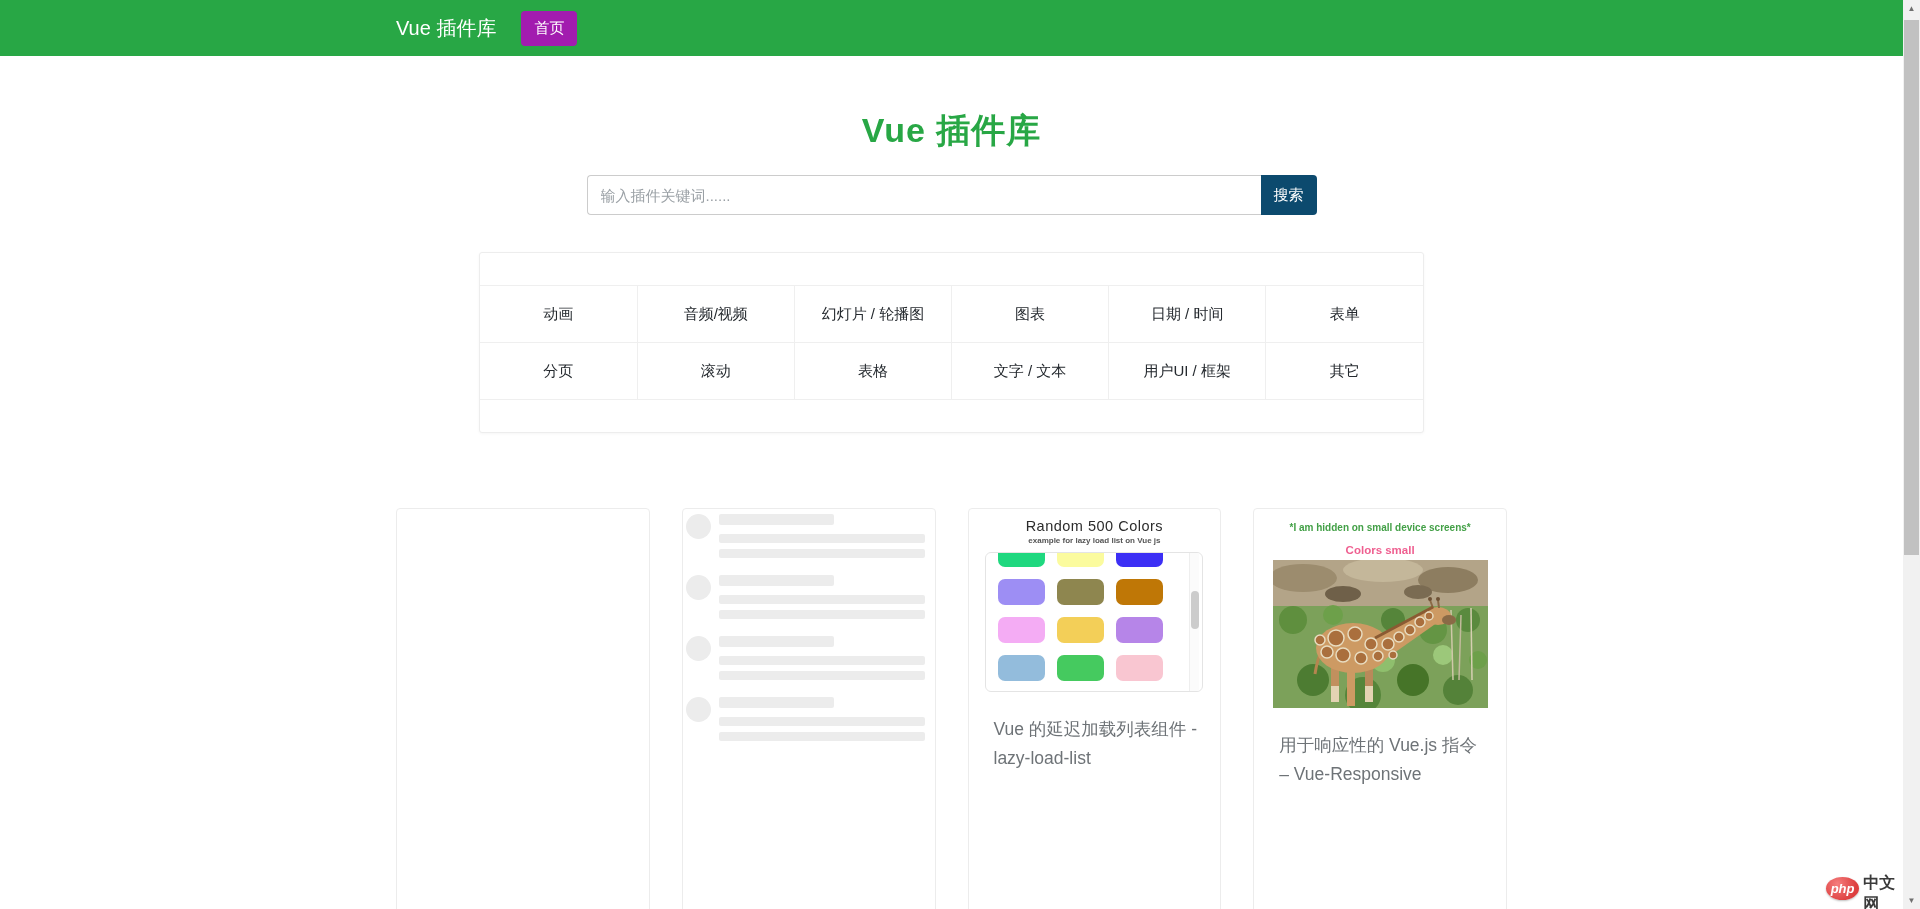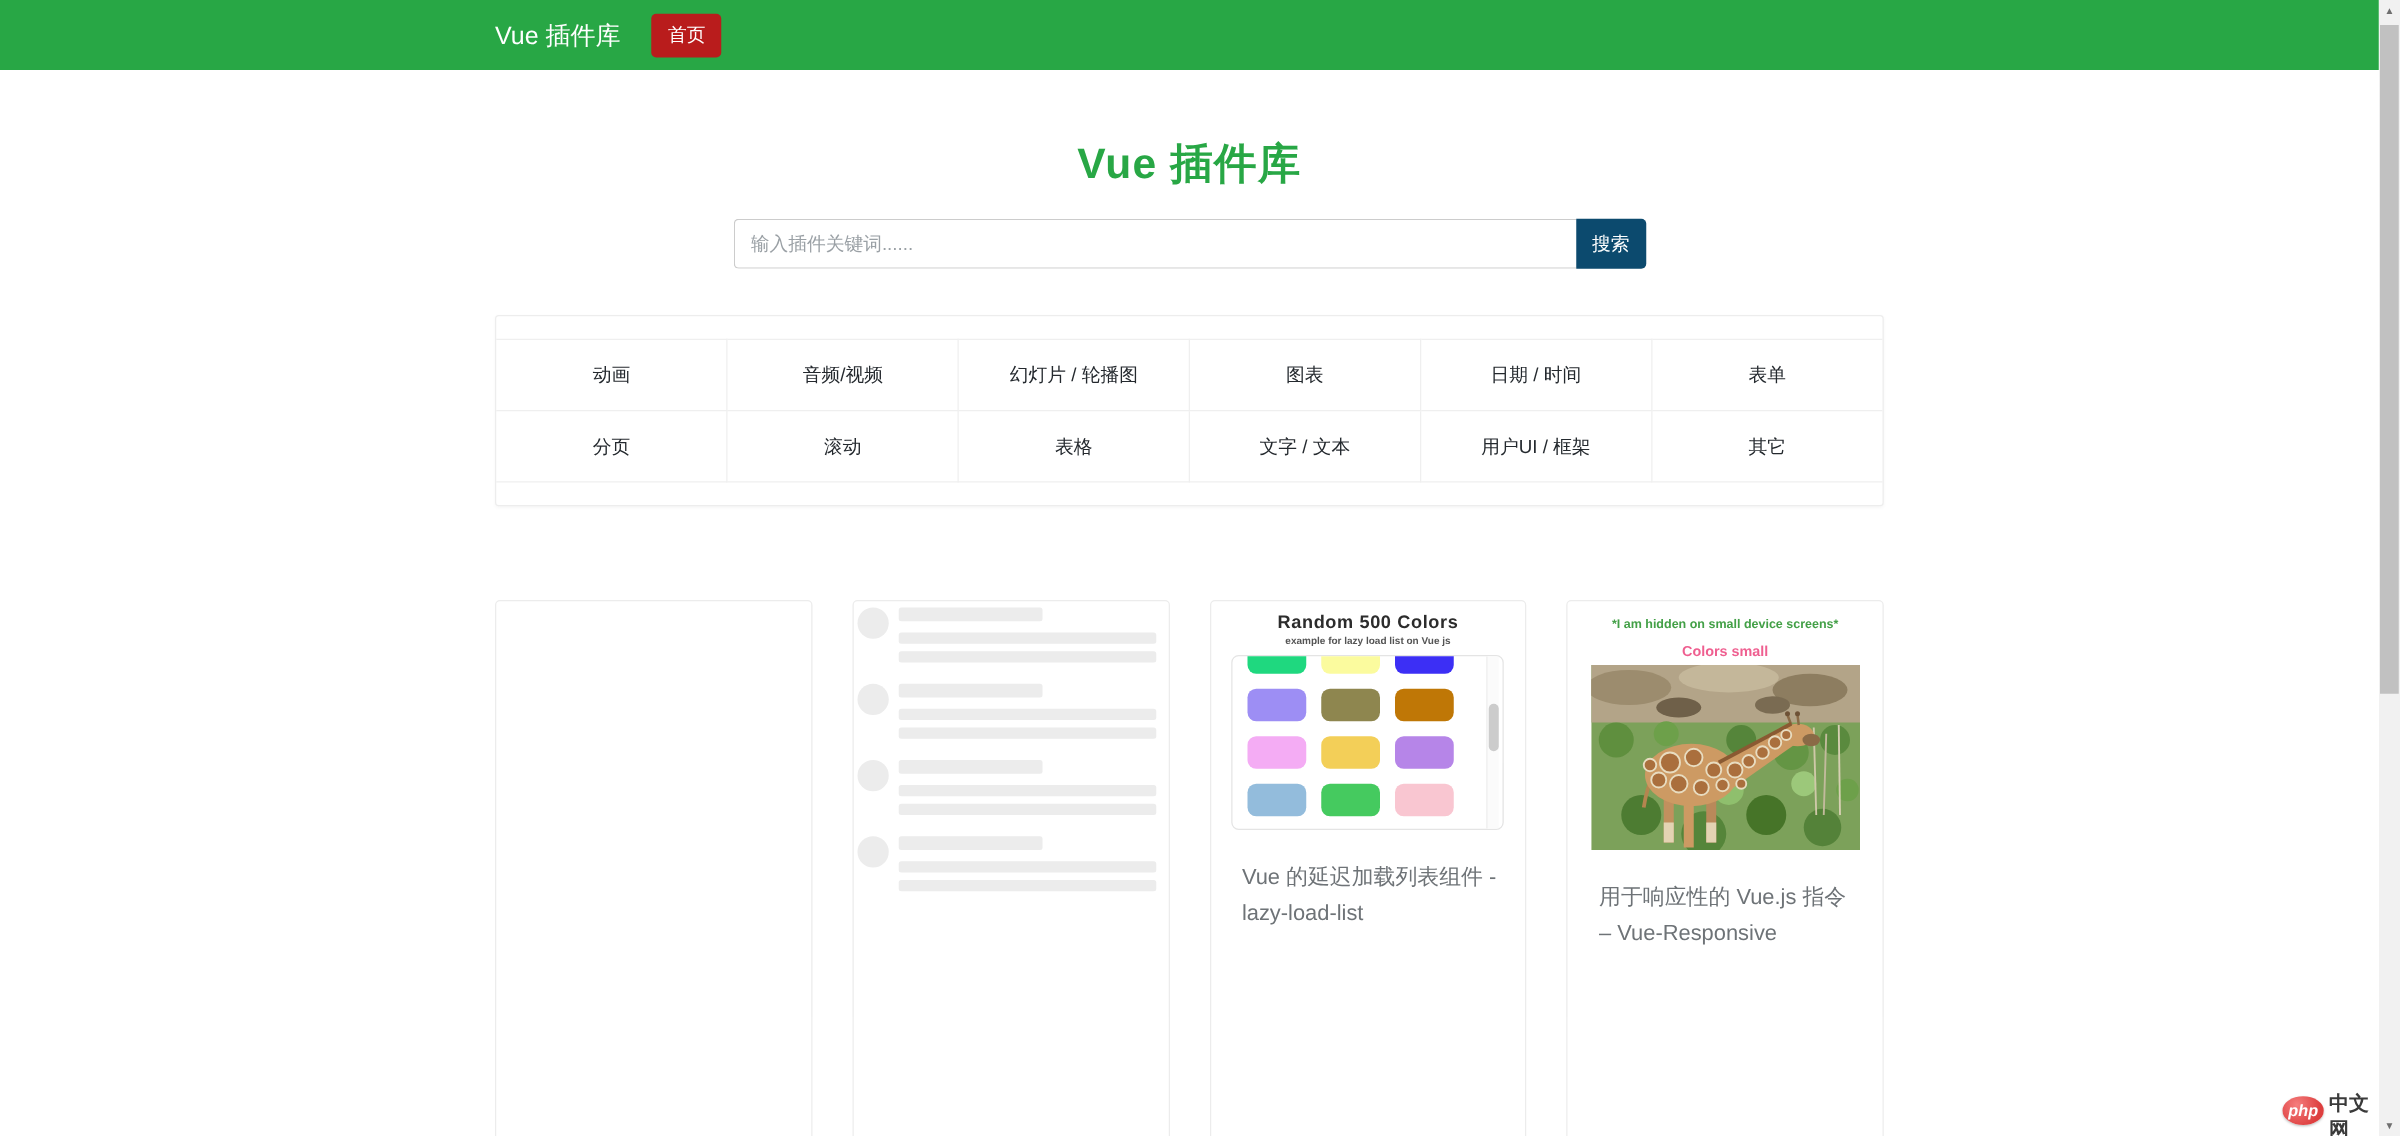--- a/index.html
+++ b/index.html
@@ -4,37 +4,37 @@
 <style>
   * { margin:0; padding:0; box-sizing:border-box; }
   html,body { width:1920px; height:909px; overflow:hidden; background:#fff;
     font-family:"Liberation Sans","DejaVu Sans",sans-serif; }
   .page { width:1903px; height:909px; position:relative; }
 
   
   .navbar { height:56px; background:#28a745; display:flex; align-items:center; }
   .nav-inner { width:1111px; margin:0 auto; display:flex; align-items:center; }
   .brand { color:#fff; font-size:20px; cursor:pointer; }
-  .nav-home { margin-left:25px; background:#b91c1c; color:#fff; font-size:15px;
+  .nav-home { margin-left:25px; background:#a21caf; color:#fff; font-size:15px;
     border:none; border-radius:4px; padding:8px 13px; cursor:pointer; }
 
   
   .hero { text-align:center; }
   .hero h1 { margin-top:52px; font-size:34px; font-weight:bold; color:#28a745; letter-spacing:1px; }
   .hero .subtitle { margin-top:9px; font-size:15px; color:#75797d; }
   .search-row { margin:21px auto 0; width:730px; height:40px; display:flex; }
   .search-input { flex:1; height:40px; border:1px solid #ccc; border-right:none;
     border-radius:4px 0 0 4px; padding:0 13px; font-size:15px; color:#333; outline:none; }
   .search-input::placeholder { color:#9aa0a5; }
   .search-btn { width:56px; height:40px; background:#0c4a6e; color:#fff; font-size:15px;
     border:none; border-radius:0 4px 4px 0; cursor:pointer; }
 
   
-  .panel { width:1111px; margin:37px auto 16px; background:#fff; border:1px solid #ededed;
-    border-radius:3px; box-shadow:0 1px 3px rgba(0,0,0,.04); padding:18px 0; }
+  .panel { width:945px; margin:37px auto 16px; background:#fff; border:1px solid #ededed;
+    border-radius:3px; box-shadow:0 1px 3px rgba(0,0,0,.04); padding:32px 0; }
   table.cats { width:100%; border-collapse:collapse; table-layout:fixed; }
   table.cats td { height:57px; text-align:center; vertical-align:middle; font-size:15px;
     color:#24292e; border:1px solid #efefef; cursor:pointer; }
   table.cats td:first-child { border-left:none; }
   table.cats td:last-child { border-right:none; }
   table.cats td.empty { border:none; border-top:1px solid #efefef; cursor:default; }
 
   
   .cards { width:1111px; margin:75px auto 0; display:flex; gap:32px; }
   .card { flex:1; background:#fff; border:1px solid #ececec; border-radius:4px;
@@ -46,21 +46,21 @@
   .skel-wrap { padding:5px 10px 0 3px; }
   .skel-group { display:flex; gap:8px; margin-bottom:11px; }
   .skel-avatar { width:25px; height:25px; border-radius:50%; background:#ececec; flex:none; }
   .skel-col { flex:1; }
   .bar { background:#ececec; border-radius:2px; }
   .bar.short { width:115px; height:11px; margin-bottom:9px; }
   .bar.long  { width:100%;  height:9px;  margin-bottom:6px; }
 
   
   .colors-wrap { padding-top:9px; text-align:center; }
-  .colors-heading { font-size:14.5px; font-weight:bold; color:#2c2c2c; letter-spacing:.5px; }
+  .colors-heading { font-size:14.5px; font-weight:normal; color:#2c2c2c; letter-spacing:.5px; }
   .colors-sub { font-size:8px; font-weight:bold; color:#555; margin-top:2px; }
   .colors-box { position:relative; width:218px; height:140px; margin:7px auto 0;
     border:1px solid #e4e4e4; border-radius:6px; overflow:hidden; background:#fff; }
   .swatch-grid { position:absolute; left:12px; top:-12px; width:165px;
     display:grid; grid-template-columns:repeat(3,47px); grid-auto-rows:26px;
     column-gap:12px; row-gap:12px; }
   .swatch { border-radius:7px; }
   .colors-scrollbar { position:absolute; right:3px; top:0; bottom:0; width:10px;
     background:#fbfbfb; border-left:1px solid #eee; }
   .colors-thumb { position:absolute; left:1px; top:38px; width:8px; height:38px;

